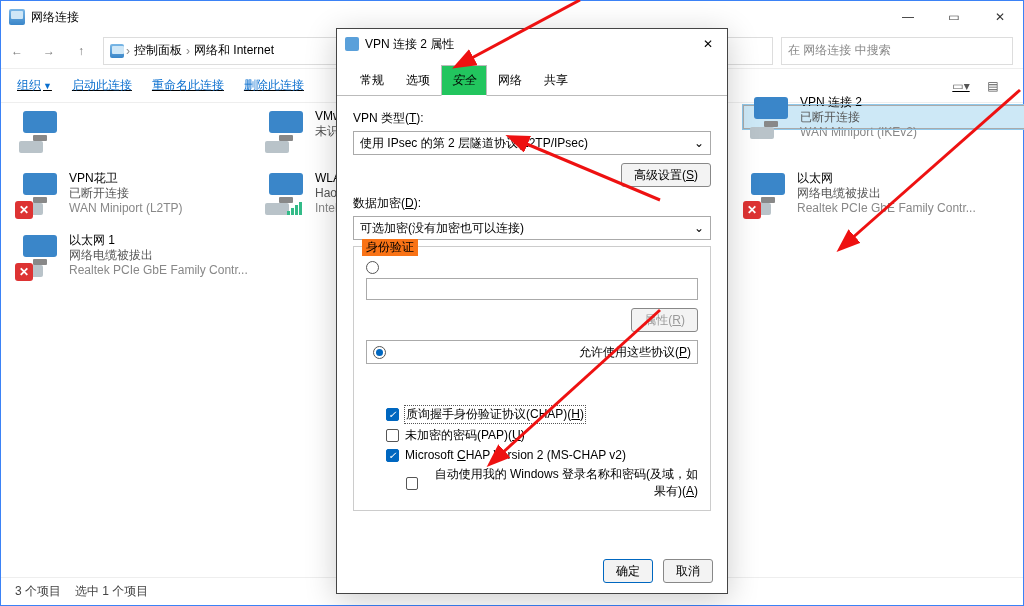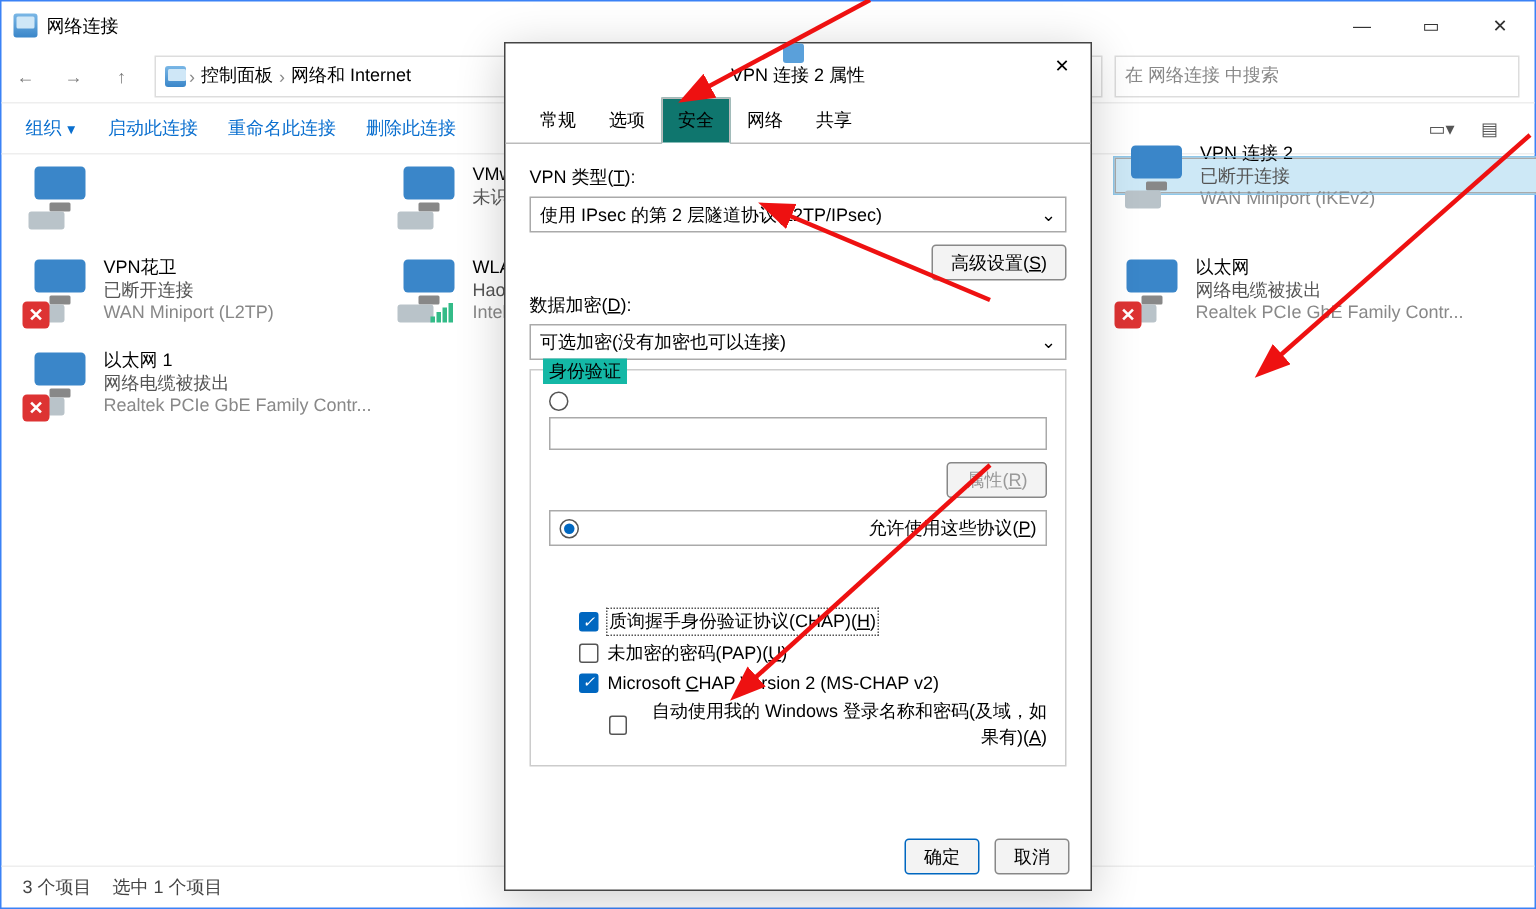--- a/index.html
+++ b/index.html
@@ -7,22 +7,22 @@
   .win { width: 1024px; height: 606px; border: 1px solid #3b82f6; position: relative; }
   .titlebar { height: 32px; display: flex; align-items: center; padding: 0 8px; }
   .titlebar .title { margin-left: 6px; font-size: 12px; }
   .winctrl { position: absolute; right: 0; top: 0; display: flex; }
   .winctrl div { width: 46px; height: 32px; display: flex; align-items: center; justify-content: center; color: #333; }
   .navbar { height: 36px; display: flex; align-items: center; border-bottom: 1px solid #eee; }
   .navbtn { width: 32px; height: 28px; display: flex; align-items: center; justify-content: center; color: #777; }
   .addr { margin-left: 6px; flex: 1; height: 28px; border: 1px solid #ddd; display: flex; align-items: center; padding: 0 6px; }
   .addr .crumb { margin: 0 2px; }
   .addr .sep { margin: 0 2px; color: #888; }
-  .search { margin: 0 10px 0 8px; width: 270px; height: 28px; border: 1px solid #ddd; display: flex; align-items: center; padding: 0 6px; color: #888; }
-  .toolbar { height: 34px; display: flex; align-items: center; border-bottom: 1px solid #eee; }
+  .search { margin: 0 10px 0 8px; width: 232px; height: 28px; border: 1px solid #ddd; display: flex; align-items: center; padding: 0 6px; color: #888; }
+  .toolbar { height: 34px; display: flex; align-items: center; border-bottom: 1px solid #eee; text-decoration: underline; }
   .toolbar .arrowdn { font-size: 9px; margin-left: 2px; }
   .tool { margin: 0 10px; color: #0a6fcf; }
   .tool:first-child { margin-left: 16px; }
   .tool span.label { color: #0a6fcf; }
   .viewctl { margin-left: auto; display: flex; align-items: center; margin-right: 14px; }
   .viewbtn { width: 32px; height: 24px; display: flex; align-items: center; justify-content: center; color: #555; }
   .content { position: absolute; left: 0; right: 0; top: 104px; bottom: 28px; display: flex; flex-wrap: wrap; align-content: flex-start; padding: 6px 12px; }
   .item { width: 240px; height: 58px; display: flex; align-items: flex-start; padding: 4px; }
   .item.sel { background: #cde8f6; outline: 1px solid #8fc8ea; }
   .icon48 { width: 44px; height: 44px; margin-right: 6px; position: relative; }
@@ -34,35 +34,35 @@
   .bars i { width:3px; background:#3b8; margin-right:1px; display:block; }
   .itxt { flex:1; line-height:15px; font-size:12px; }
   .itxt .l1 { color:#000; }
   .itxt .l2 { color:#555; }
   .itxt .l3 { color:#888; }
   .status { position:absolute; left:0; right:0; bottom:0; height:28px; display:flex; align-items:center; padding:0 14px; border-top:1px solid #eee; color:#444; }
   .status span { margin-right:14px; }
 
   
   .dlg { position:absolute; left:336px; top:28px; width:392px; height:566px; background:#fff; border:1px solid #444; box-shadow: 0 6px 30px rgba(0,0,0,.2); }
-  .dlgtitle { height:30px; display:flex; align-items:center; padding:0 8px;flex-direction:column; }
+  .dlgtitle { height:30px; display:flex; align-items:center; padding:0 8px; }
   .dlgclose { position:absolute; right:4px; top:2px; width:30px; height:26px; display:flex; align-items:center; justify-content:center; border-radius:4px; }
   .tabs { display:flex; border-bottom:1px solid #bbb; margin-top:6px; }
   .tab { padding:6px 10px; border:1px solid transparent; border-bottom:none; font-size:12px; margin-bottom:-1px; }
   .tab:first-child { margin-left:12px; }
-  .tab.active { border-color:#bbb; background:#0f766e; border-bottom:1px solid #fff; }
+  .tab.active { border-color:#bbb; background:#22c55e; border-bottom:1px solid #fff;font-style:italic; }
   .dlgbody { padding:10px 16px 0 16px; font-size:12px; }
   .lbl { margin:4px 0 4px 0; }
   .sel { width:100%; height:24px; border:1px solid #aaa; padding:0 6px; display:flex; align-items:center; justify-content:space-between; }
   .btn { height:24px; border:1px solid #888; padding:0 12px; display:inline-flex; align-items:center; background:#f3f3f3; border-radius:3px; }
   .btn.def { border:1px solid #0067c0; }
   .rtal { text-align:right; margin:8px 0; }
   .accel { text-decoration: underline; }
   .fs { border:1px solid #ccc; margin-top:6px; padding:10px 12px 6px 12px; position:relative; }
-  .fs .legend { position:absolute; top:-8px; left:8px; background:#14b8a6; padding:0 4px; }
+  .fs .legend { position:absolute; top:-8px; left:8px; background:#f97316; padding:0 4px; }
   .radio, .check { display:flex; align-items:center; margin:4px 0; }
   .radio i { width:13px; height:13px; border:1px solid #555; border-radius:50%; margin-right:6px; display:inline-flex; align-items:center; justify-content:center; }
   .radio.sel i:after { content:""; width:7px; height:7px; background:#0067c0; border-radius:50%; }
   .check i { width:13px; height:13px; border:1px solid #555; border-radius:2px; margin-right:6px; display:inline-flex; align-items:center; justify-content:center; font-size:10px; color:#fff; }
   .check.on i { background:#0067c0; border-color:#0067c0; }
   .check.on i:after { content:"✓"; }
   .indent { margin-left:20px; }
   .indent2 { margin-left:40px;text-align:right; }
   .disabled { color:#999; }
   .dotfocus { outline:1px dotted #555; outline-offset:0; padding:0 1px; }

